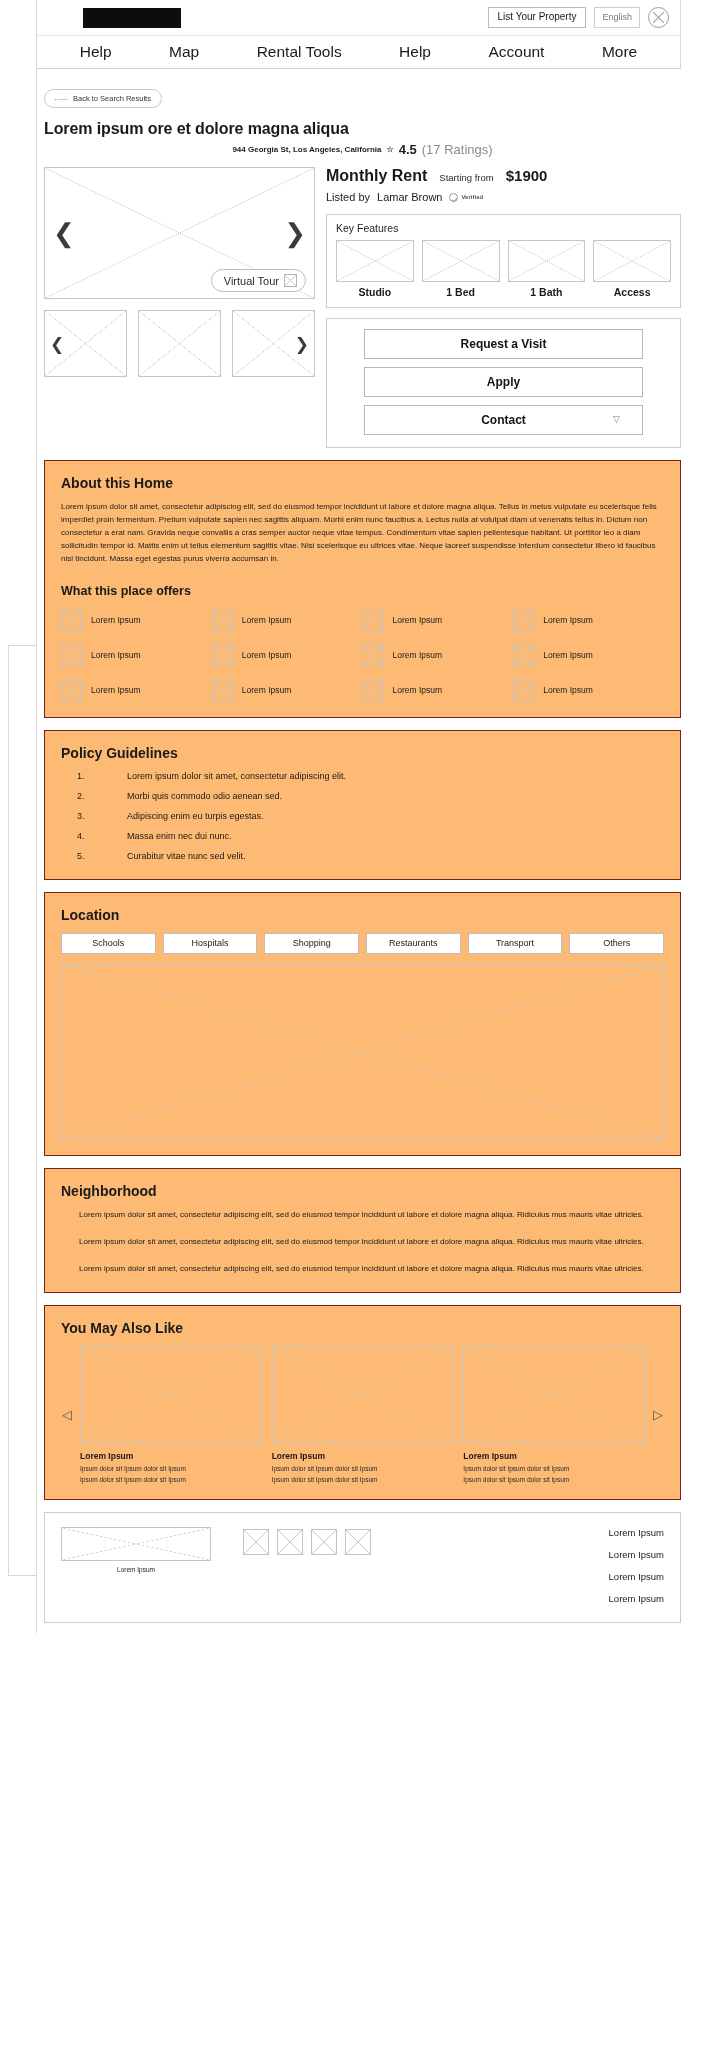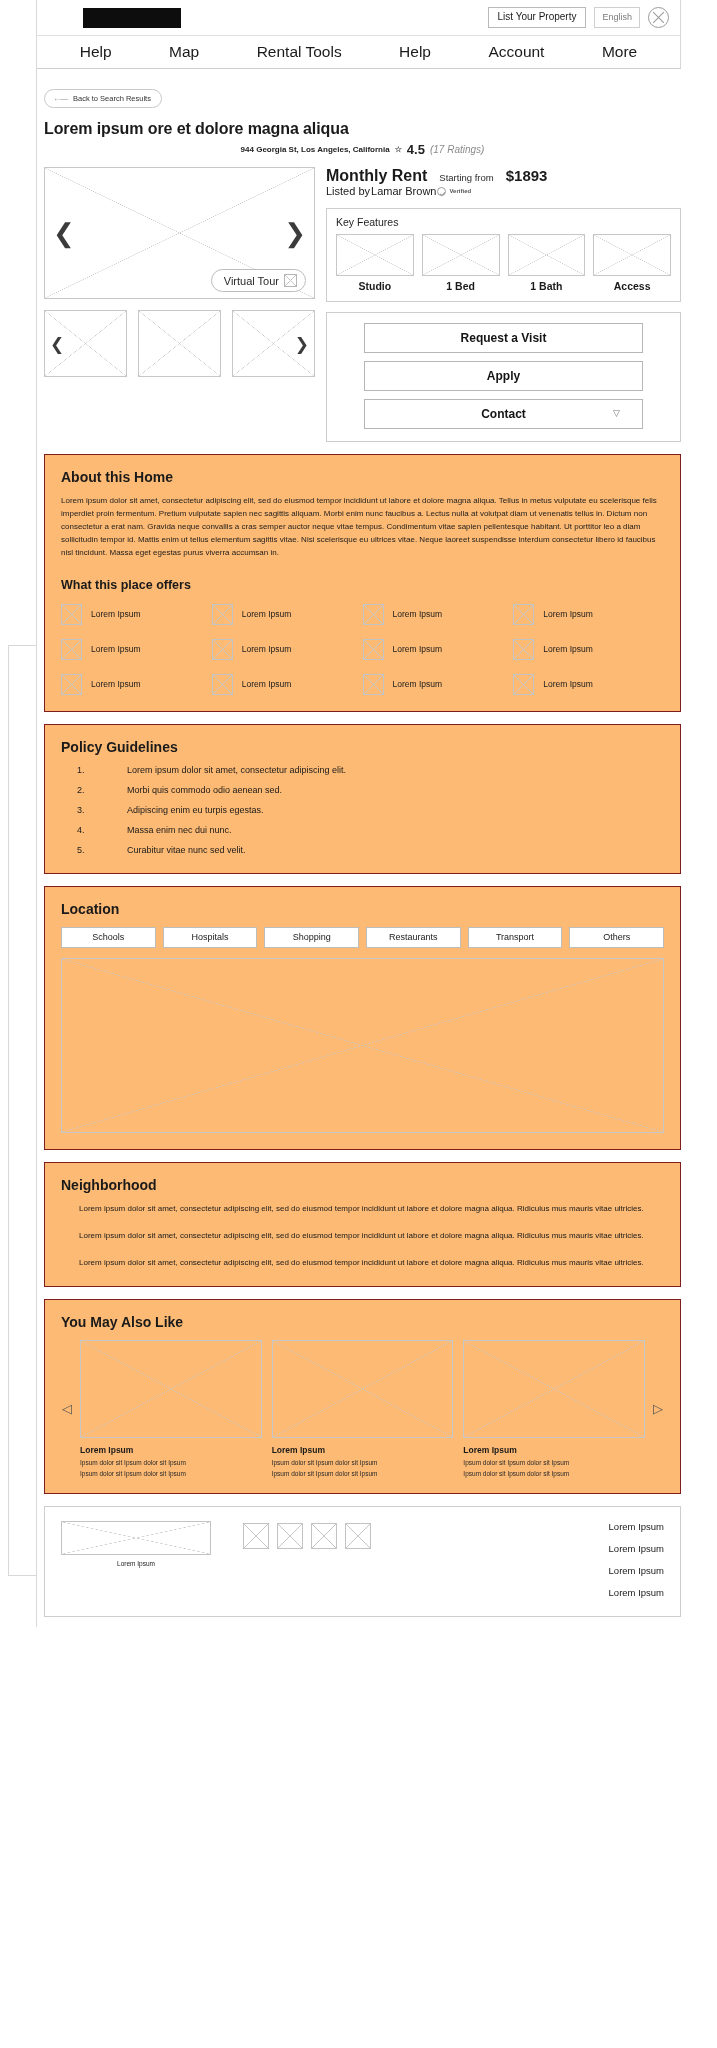--- a/index.html
+++ b/index.html
@@ -93,21 +93,21 @@
 
   .title {
     font-size: 16px; font-weight: bold; margin: 12px 0 0 7px; letter-spacing: -0.1px;
   }
   .subline {
     margin: 4px 0 0 7px; display: flex; align-items: center; gap: 5px;
     font-size: 8px; color: #222; font-weight: 600; justify-content: center;
   }
   .star { font-size: 8px; color: #555; }
   .rating-val { font-weight: bold; font-size: 13px; }
-  .rating-count { color: #8b8b8b; font-weight: normal; font-size: 10px; font-style: italic; }
+  .rating-count { color: #8b8b8b; font-weight: normal; font-size: 13px; }
 
   
   .hero-row { display: flex; gap: 11px; margin: 10px 0 0 7px; }
   .hero-left { width: 272px; }
   .hero-img {
     position: relative; height: 132px; border: 1px solid #c7c7c7; background: #fff;
   }
   .xbox { position: relative; }
   .xbox::before, .xbox::after {
     content: ""; position: absolute; left: 0; top: 0; width: 100%; height: 100%;
@@ -143,21 +143,21 @@
   .thumb .chev.l { left: 5px; }
   .thumb .chev.r { right: 5px; }
 
   
   .side { width: 358px; }
   .rent-line { display: flex; align-items: baseline; gap: 12px; }
   .rent-label { font-size: 16px; font-weight: bold; }
   .rent-from { font-size: 9.5px; color: #2b2b2b; }
   .rent-price { font-size: 15px; font-weight: bold; }
   .listed-line {
-    margin-top: 0; display: flex; align-items: center; gap: 1px; font-size: 11px;
+    margin-top: 6px; display: flex; align-items: center; gap: 7px; font-size: 11px;
   }
   .listed-name { font-weight: normal; }
   .verified-wrap { display: flex; align-items: center; gap: 3px; }
   .ver-circle {
     width: 9px; height: 9px; border-radius: 50%; border: 1px solid #9b9b9b;
     position: relative;
   }
   .ver-circle::after {
     content:""; position:absolute; left:2px; top:4px; width:4px; height:2px;
     border-left:1px solid #9b9b9b; border-bottom:1px solid #9b9b9b;
@@ -298,21 +298,21 @@
           <div class="thumb xbox">
             <div class="chev r">❯</div>
           </div>
         </div>
       </div>
 
       <div class="side">
         <div class="rent-line">
           <span class="rent-label">Monthly Rent</span>
           <span class="rent-from">Starting from</span>
-          <span class="rent-price">$1893</span>
+          <span class="rent-price">$1900</span>
         </div>
 
         <div class="listed-line">
           <span>Listed by</span>
           <span class="listed-name">Lamar Brown</span>
           <span class="verified-wrap">
             <span class="ver-circle"></span>
             <span class="verified-txt">Verified</span>
           </span>
         </div>

